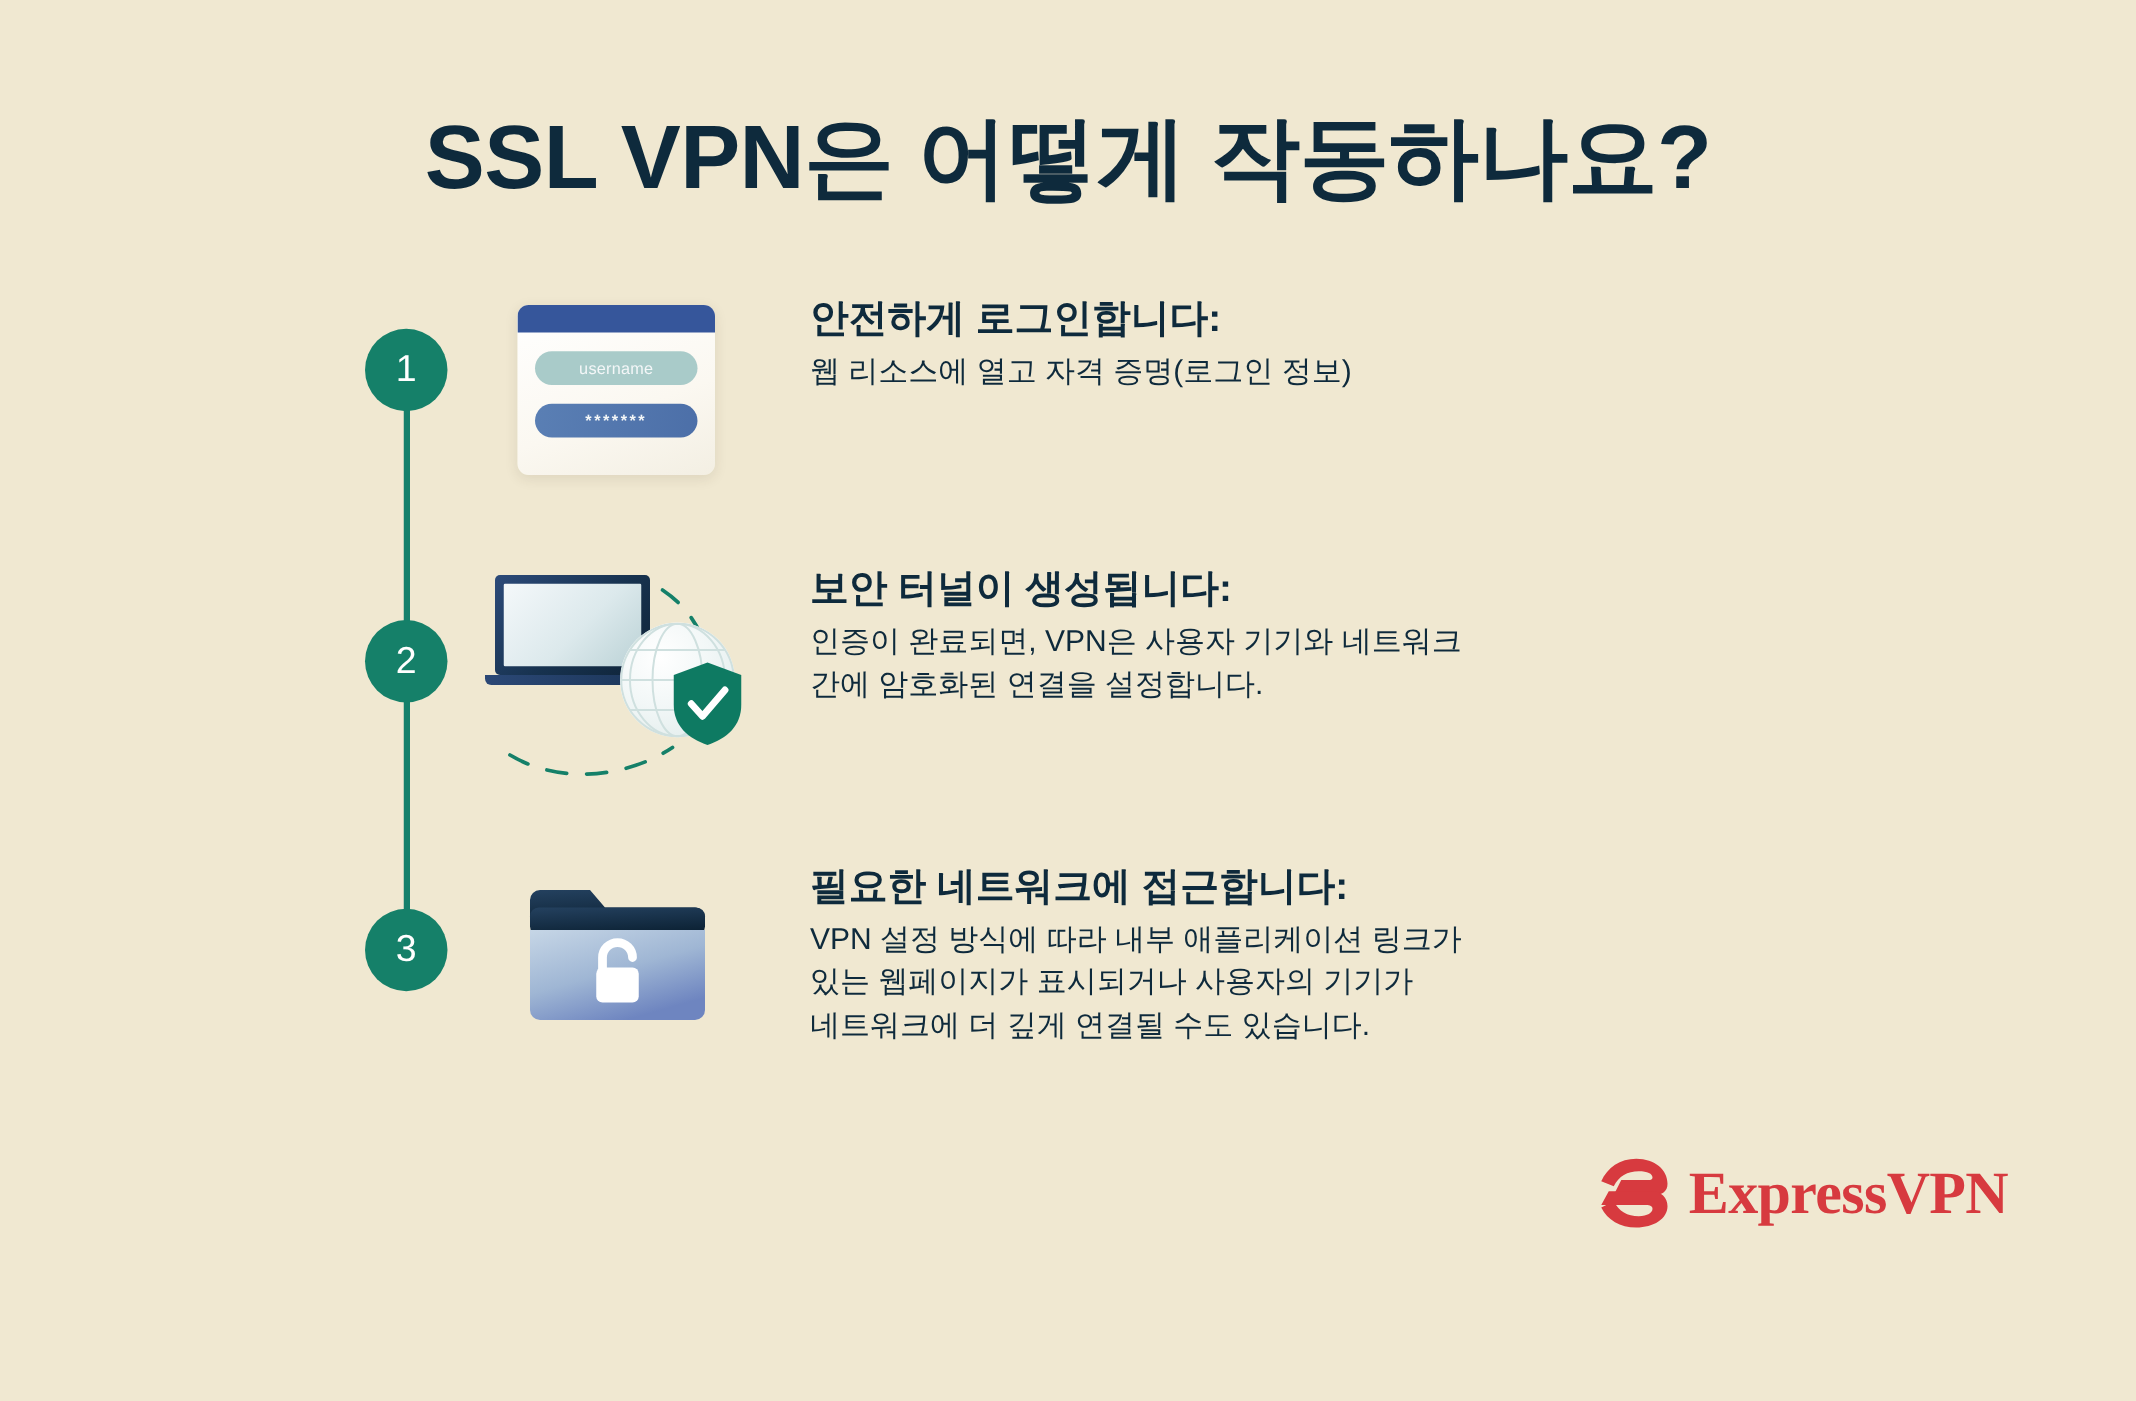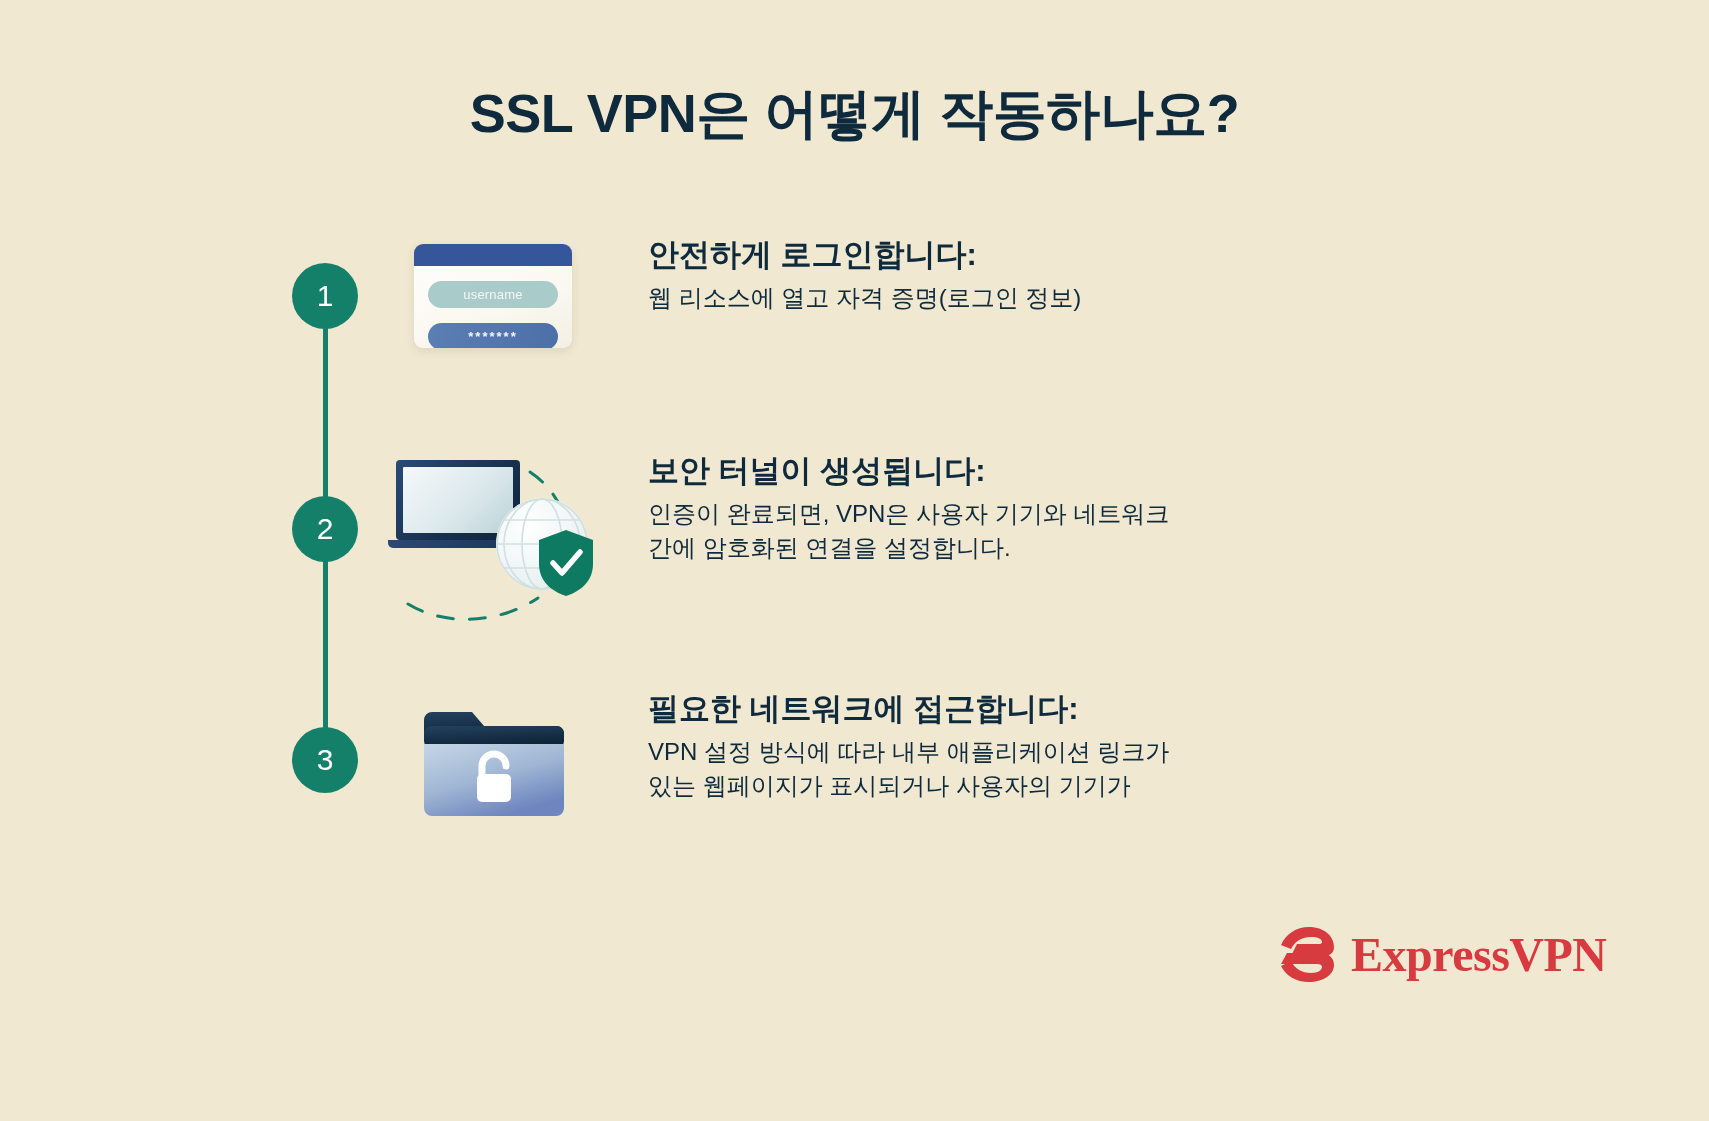--- a/index.html
+++ b/index.html
@@ -7,21 +7,21 @@
     width:1709px;height:1121px;
     background:#F0E8D1;
     font-family:"Liberation Sans","DejaVu Sans",sans-serif;
     overflow:hidden;position:relative;
   }
   .page{position:absolute;inset:0;}
 
   .title{
     position:absolute;left:0;top:78px;width:1709px;
     text-align:center;
-    font-size:54px;font-weight:700;color:#0E2A3C;
+    font-size:72px;font-weight:700;color:#0E2A3C;
     letter-spacing:-0.5px;
   }
 
   
   .timeline-line{
     position:absolute;left:323px;top:300px;width:5px;height:470px;
     background:#15806B;border-radius:3px;
   }
   .step-badge{
     position:absolute;width:66px;height:66px;border-radius:50%;
@@ -46,21 +46,21 @@
     font-size:31px;font-weight:700;color:#0E2A3C;
     line-height:1.25;margin:0 0 6px 0;white-space:nowrap;
   }
   .body{
     font-size:24px;font-weight:400;color:#0E2A3C;
     line-height:1.44;margin:0;
   }
 
   
   .login-card{
-    position:absolute;left:36px;top:8px;width:158px;height:104px;
+    position:absolute;left:36px;top:8px;width:158px;height:136px;
     border-radius:9px;overflow:hidden;
     background:linear-gradient(160deg,#FFFFFF 0%,#FBF8F1 60%,#F3EFE3 100%);
     box-shadow:0 3px 10px rgba(60,50,30,.10);
   }
   .login-bar{height:22px;background:#36569B;}
   .login-field{
     margin:15px 14px 0 14px;height:27px;border-radius:14px;
     display:flex;align-items:center;justify-content:center;
     font-size:13px;color:#F4F7F8;letter-spacing:.2px;
   }
@@ -213,20 +213,21 @@
           </g>
           <rect x="57" y="70" width="34" height="28" rx="5" fill="#FFFFFF"></rect>
         </svg>
       </div>
     </div>
 
     <div class="txt">
       <p class="head">필요한 네트워크에 접근합니다:</p>
       <p class="body">VPN 설정 방식에 따라 내부 애플리케이션 링크가</p>
       <p class="body">있는 웹페이지가 표시되거나 사용자의 기기가</p>
+      <p class="body">네트워크에 더 깊게 연결될 수도 있습니다.</p>
     </div>
   </div>
 
   <div class="logo">
     <svg class="logo-mark" viewBox="0 0 62 58">
       <path d="M34 2 C49 2 59 11 59 22 C59 28 55 31 48 31 H16 L22 19 H45
                C46 19 47 18 47 17 C47 14 43 12 36 12 C27 12 20 16 16 24 L6 20
                C11 9 21 2 34 2 Z" fill="#D73A3F"></path>
       <path d="M12 28 H46 C54 28 59 33 59 40 C59 50 48 57 34 57
                C21 57 11 51 6 41 L16 36 C20 44 27 48 36 48

